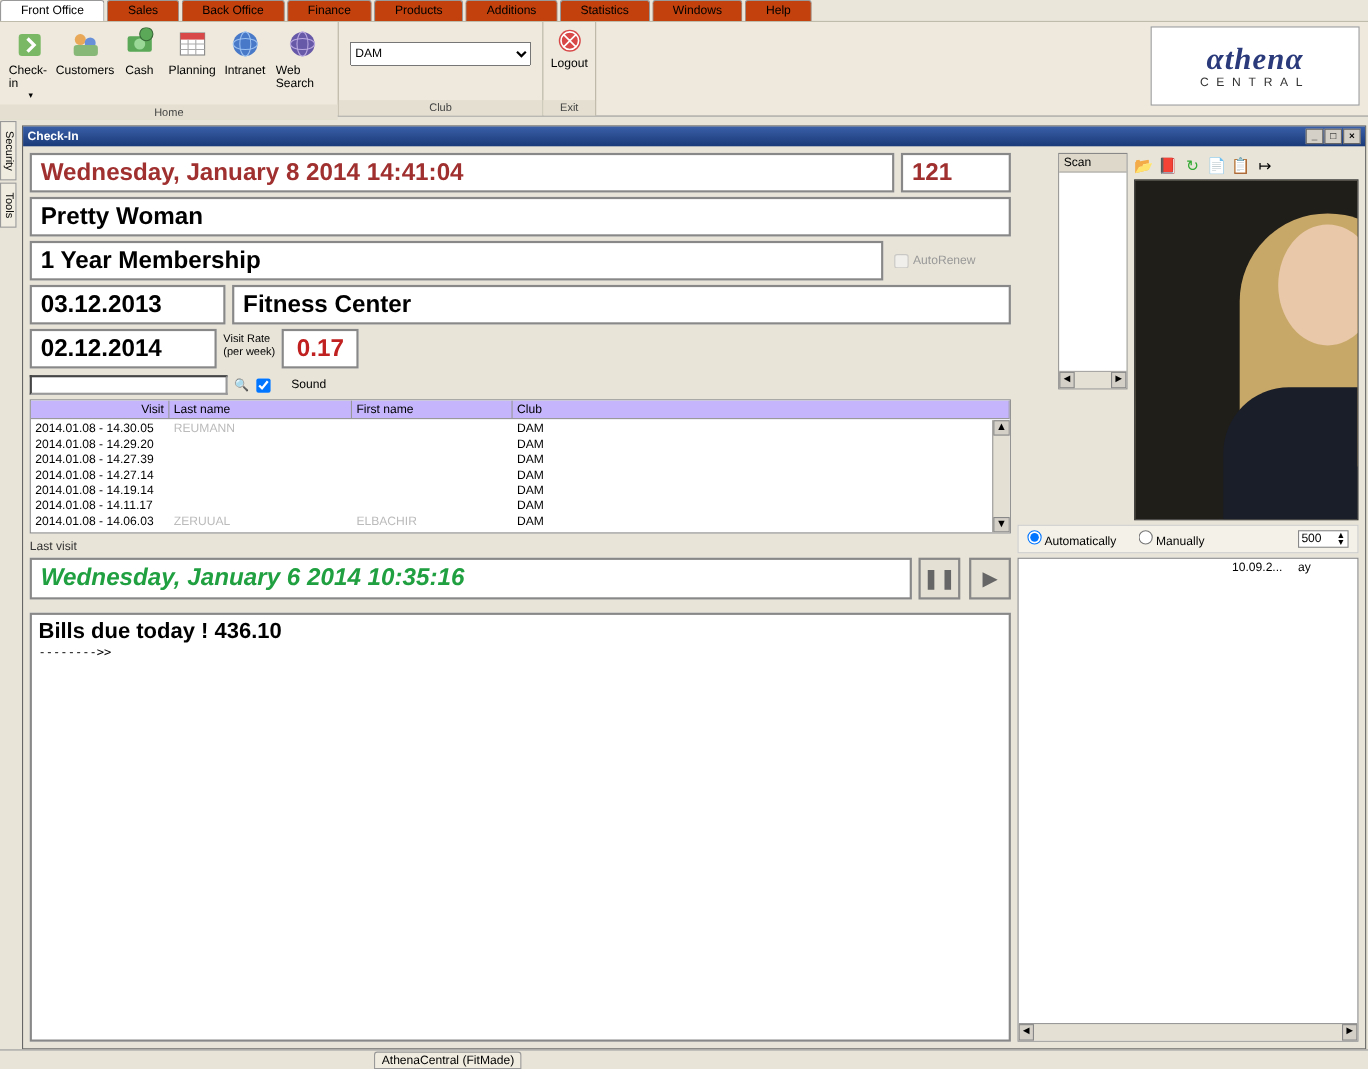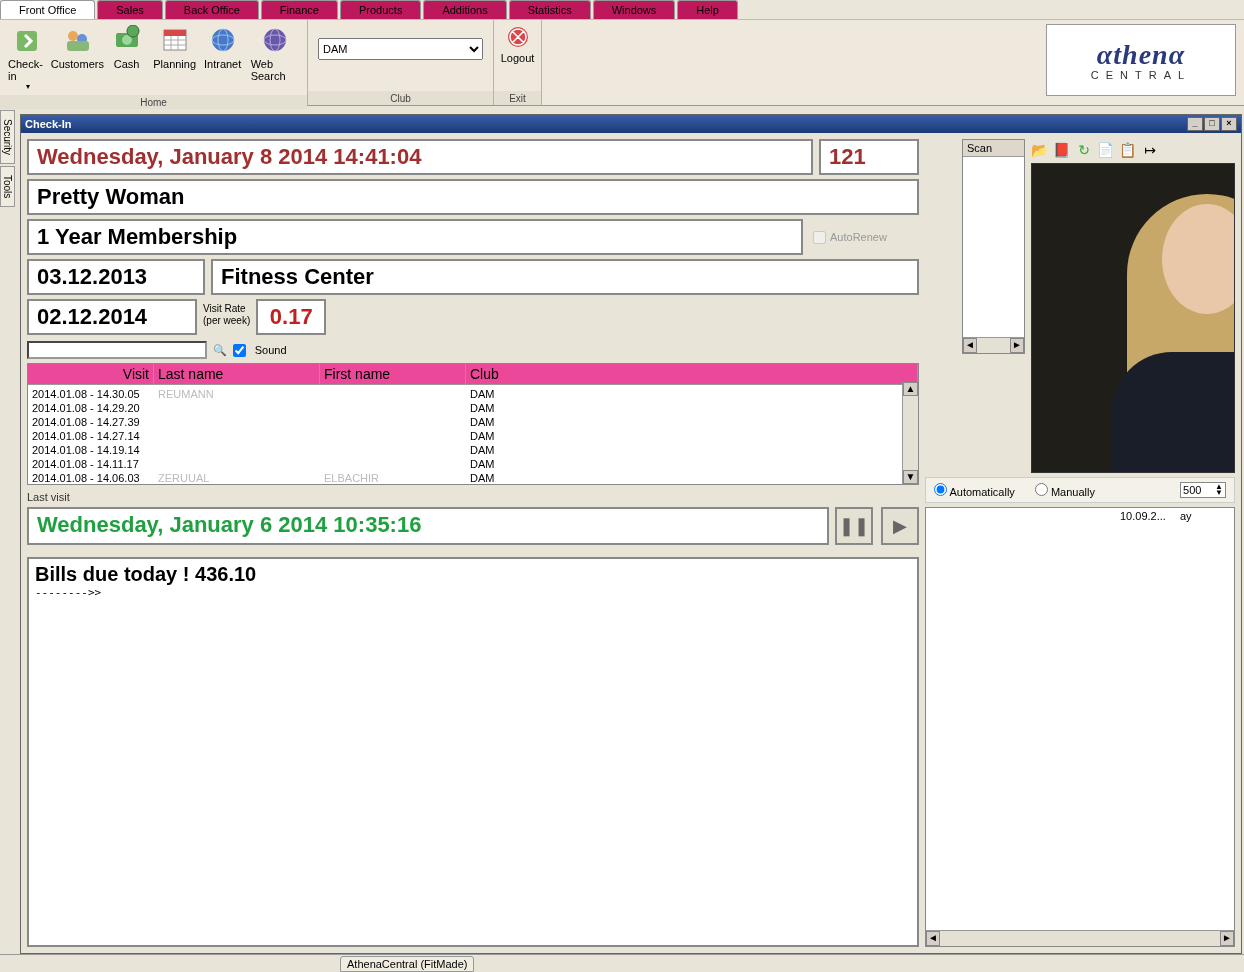--- a/index.html
+++ b/index.html
@@ -1,20 +1,20 @@
 <!DOCTYPE html>
 <html><head>
 <meta charset="utf-8">
 <style>
 * { box-sizing: border-box; margin: 0; padding: 0; }
 body { font-family: Tahoma, Arial, sans-serif; font-size: 11px; background: #e8e4d8; width: 1244px; height: 972px; overflow: hidden; position: relative; }
 
 
 .menubar { background: #eae6da; height: 20px; display: flex; border-bottom: 1px solid #c0bcac; }
-.menubar .tab { padding: 2px 18px; border: 1px solid #999; border-bottom: none; background: #be185d; margin-right: 2px; font-size: 11px; cursor: pointer; border-radius: 3px 3px 0 0; line-height: 14px; }
+.menubar .tab { padding: 2px 18px; border: 1px solid #999; border-bottom: none; background: #c2410c; margin-right: 2px; font-size: 11px; cursor: pointer; border-radius: 3px 3px 0 0; line-height: 14px; }
 .menubar .tab.active { background: #fff; font-weight: normal; }
 
 
 .ribbon { background: #eee9dc; height: 86px; display: flex; border-bottom: 1px solid #999; }
 .ribbon-group { border-right: 1px solid #b8b4a4; display: flex; flex-direction: column; }
 .ribbon-items { display: flex; flex: 1; padding: 2px 4px; }
 .ribbon-item { display: flex; flex-direction: column; align-items: center; justify-content: flex-start; padding: 2px 4px; cursor: pointer; font-size: 11px; min-width: 48px; }
 .ribbon-item .icon-box { width: 32px; height: 32px; margin-bottom: 2px; border-radius: 4px; display:flex; align-items:center; justify-content:center; }
 .ribbon-group-label { text-align: center; font-size: 10px; padding: 2px 0 1px; color: #444; background: #e4dfd0; }
 
@@ -48,24 +48,24 @@
 .date-small { font-size: 22px; font-weight: bold; }
 .center-box { font-size: 22px; font-weight: bold; }
 .rate-box { font-size: 22px; font-weight: bold; color: #c02020; width: 70px; text-align: center; }
 .rate-label { font-size: 10px; line-height: 12px; }
 
 .row { display: flex; gap: 6px; align-items: stretch; }
 .row .field-box { flex-shrink: 0; }
 
 .search-row { display: flex; align-items: center; gap: 6px; margin-top: 2px; }
 .search-input { border: 2px inset #999; background: #fff; height: 18px; width: 180px; }
-.sound-check { display: flex; align-items: center; gap: 9px; font-size: 11px; }
+.sound-check { display: flex; align-items: center; gap: 19px; font-size: 11px; }
 
 .visit-table { border: 1px solid #888; background: #fff; height: 122px; overflow: hidden; position: relative; }
-.visit-table .thead { background: #ec4899; display: flex; border-bottom: 1px solid #999; font-size: 14px; }
+.visit-table .thead { background: #c4b5fd; display: flex; border-bottom: 1px solid #999; font-size: 11px; }
 .visit-table .th { padding: 2px 4px; border-right: 1px solid #999; }
 .visit-table .tbody { position: relative; font-size: 11px; padding: 2px 0; height: 100px; overflow: hidden; }
 .visit-table .tr { display: flex; padding: 0 4px; line-height: 14px; }
 .visit-table .overlay { position: absolute; top: 10px; left: 190px; font-size: 22px; font-weight: bold; }
 .visit-scroll { width: 16px; background: #e4e0d4; border-left: 1px solid #999; position: absolute; right:0; top:18px; bottom:0;}
 .visit-scroll .arr { height:14px; text-align:center; font-size:10px; background:#d4d0c8; border:1px solid #888;}
 
 .last-visit-label { font-size: 11px; color: #333; margin-top: 2px; }
 .last-visit-box { font-size: 22px; font-weight: bold; color: #20a040; }
 
@@ -324,21 +324,21 @@
         </div>
         <div class="visit-scroll">
             <div class="arr">▲</div>
             <div style="flex:1;"></div>
             <div class="arr" style="position:absolute;bottom:0;width:100%;">▼</div>
           </div>
       </div>
 
       <div class="last-visit-label">Last visit</div>
       <div class="row">
-        <div class="field-box last-visit-box" style="flex:1;">Wednesday, January 6 2014 10:35:16</div>
+        <div class="field-box last-visit-box" style="flex:1;font-style:italic;">Wednesday, January 6 2014 10:35:16</div>
         <div class="media-btns">
           <div class="media-btn">❚❚</div>
           <div class="media-btn">▶</div>
         </div>
       </div>
 
       <div class="bills-box">
         <div>Bills due today ! 436.10</div>
         <div class="bills-sep">--------&gt;&gt;</div>
       </div>

